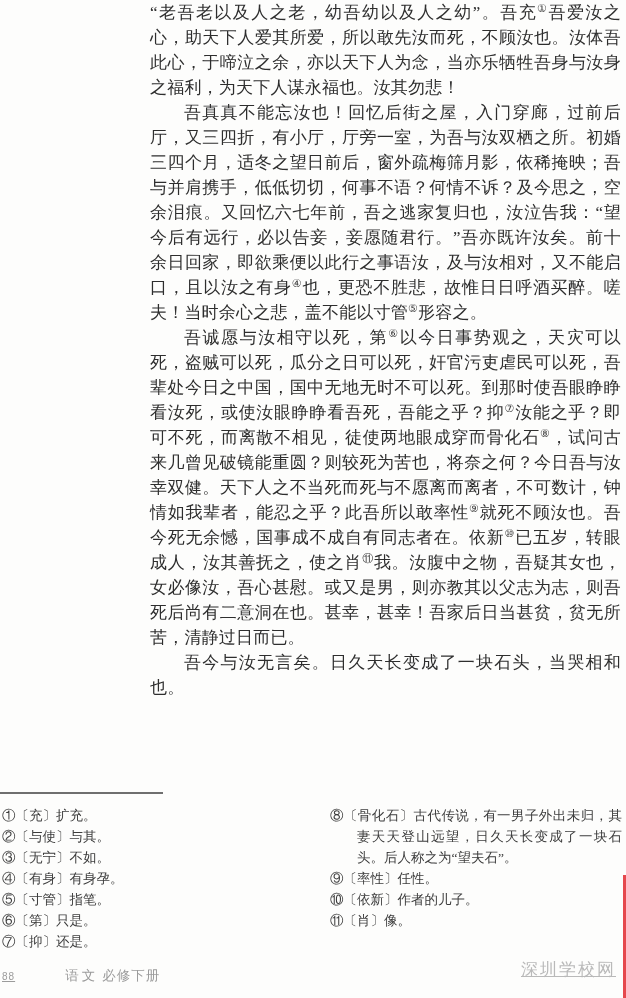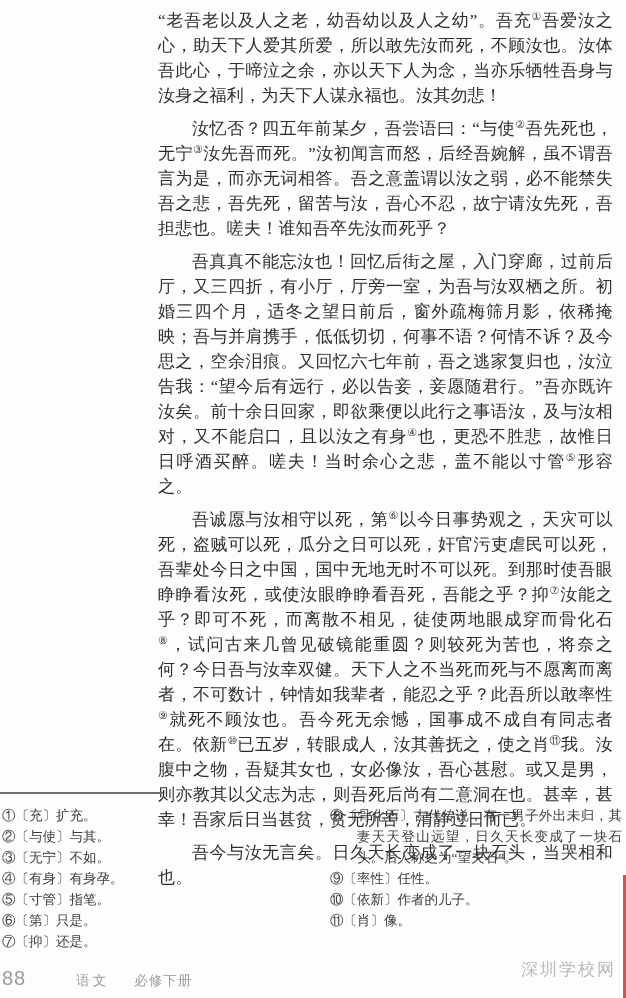--- a/index.html
+++ b/index.html
@@ -16,21 +16,21 @@
   .body-text {
     position: absolute;
     left: 150px;
     top: 0;
     width: 471px;
     font-size: 17px;
     line-height: 25px;
     text-align: justify;
     letter-spacing: 0.2px;
   }
-  .body-text p { margin: 8px; }
+  .body-text p { margin: 0; }
   .body-text p.indent { text-indent: 2em; }
   .body-text sup {
     font-size: 11px;
     line-height: 0;
     vertical-align: 6px;
     color: #3a3a3a;
   }
   
   .fn-rule {
     position: absolute;
@@ -59,49 +59,49 @@
   
   .footer {
     position: absolute;
     left: 2px;
     top: 967px;
     display: flex;
     align-items: baseline;
     color: #9b9b9b;
     font-family: "Liberation Sans", "DejaVu Sans", sans-serif;
   }
-  .footer .pagenum { font-size: 20px; letter-spacing: 1px; }
+  .footer .pagenum { font-size: 10px; letter-spacing: 1px; text-decoration: underline; }
   .footer .subject { font-size: 13.5px; margin-left: 50px; letter-spacing: 3px; }
-  .footer .volume  { font-size: 13.5px; margin-left: 25px; letter-spacing: 1px; }
+  .footer .volume  { font-size: 13.5px; margin-left: 4px; letter-spacing: 1px; }
   
   .watermark {
     position: absolute;
     right: 10px;
     top: 958px;
     font-size: 17px;
     letter-spacing: 2px;
     color: #b9b9b9;
+    text-decoration: underline;
   }
   
   .edge-mark {
     position: absolute;
     right: 0;
     top: 875px;
     width: 3px;
     height: 123px;
   }
 </style>
 </head>
 <body>
 
 <div class="page">
 
   <div class="body-text">
       <p>“老吾老以及人之老，幼吾幼以及人之幼”。吾充<sup>①</sup>吾爱汝之心，助天下人爱其所爱，所以敢先汝而死，不顾汝也。汝体吾此心，于啼泣之余，亦以天下人为念，当亦乐牺牲吾身与汝身之福利，为天下人谋永福也。汝其勿悲！</p>
-      <p class="indent">汝忆否？四五年前某夕，吾尝语曰：“与使<sup>②</sup>吾先死也，无宁<sup>③</sup>汝先吾而死。”汝初闻言而怒，后经吾婉解，虽不谓吾言为是，而亦无词相答。吾之意盖谓以汝之弱，必不能禁失吾之悲，吾先死，留苦与汝，吾心不忍，故宁请汝先死，吾担悲也。嗟夫！谁知吾卒先汝而死乎？</p>
       <p class="indent">吾真真不能忘汝也！回忆后街之屋，入门穿廊，过前后厅，又三四折，有小厅，厅旁一室，为吾与汝双栖之所。初婚三四个月，适冬之望日前后，窗外疏梅筛月影，依稀掩映；吾与并肩携手，低低切切，何事不语？何情不诉？及今思之，空余泪痕。又回忆六七年前，吾之逃家复归也，汝泣告我：“望今后有远行，必以告妾，妾愿随君行。”吾亦既许汝矣。前十余日回家，即欲乘便以此行之事语汝，及与汝相对，又不能启口，且以汝之有身<sup>④</sup>也，更恐不胜悲，故惟日日呼酒买醉。嗟夫！当时余心之悲，盖不能以寸管<sup>⑤</sup>形容之。</p>
       <p class="indent">吾诚愿与汝相守以死，第<sup>⑥</sup>以今日事势观之，天灾可以死，盗贼可以死，瓜分之日可以死，奸官污吏虐民可以死，吾辈处今日之中国，国中无地无时不可以死。到那时使吾眼睁睁看汝死，或使汝眼睁睁看吾死，吾能之乎？抑<sup>⑦</sup>汝能之乎？即可不死，而离散不相见，徒使两地眼成穿而骨化石<sup>⑧</sup>，试问古来几曾见破镜能重圆？则较死为苦也，将奈之何？今日吾与汝幸双健。天下人之不当死而死与不愿离而离者，不可数计，钟情如我辈者，能忍之乎？此吾所以敢率性<sup>⑨</sup>就死不顾汝也。吾今死无余憾，国事成不成自有同志者在。依新<sup>⑩</sup>已五岁，转眼成人，汝其善抚之，使之肖<sup>⑪</sup>我。汝腹中之物，吾疑其女也，女必像汝，吾心甚慰。或又是男，则亦教其以父志为志，则吾死后尚有二意洞在也。甚幸，甚幸！吾家后日当甚贫，贫无所苦，清静过日而已。</p>
       <p class="indent">吾今与汝无言矣。日久天长变成了一块石头，当哭相和也。</p>
     </div>
 
   <div class="fn-rule"></div>
 
   <div class="fn-col fn-col-right">
       <div class="fn-row">⑧〔骨化石〕古代传说，有一男子外出未归，其妻天天登山远望，日久天长变成了一块石头。后人称之为“望夫石”。</div>
       <div class="fn-row">⑨〔率性〕任性。</div>

